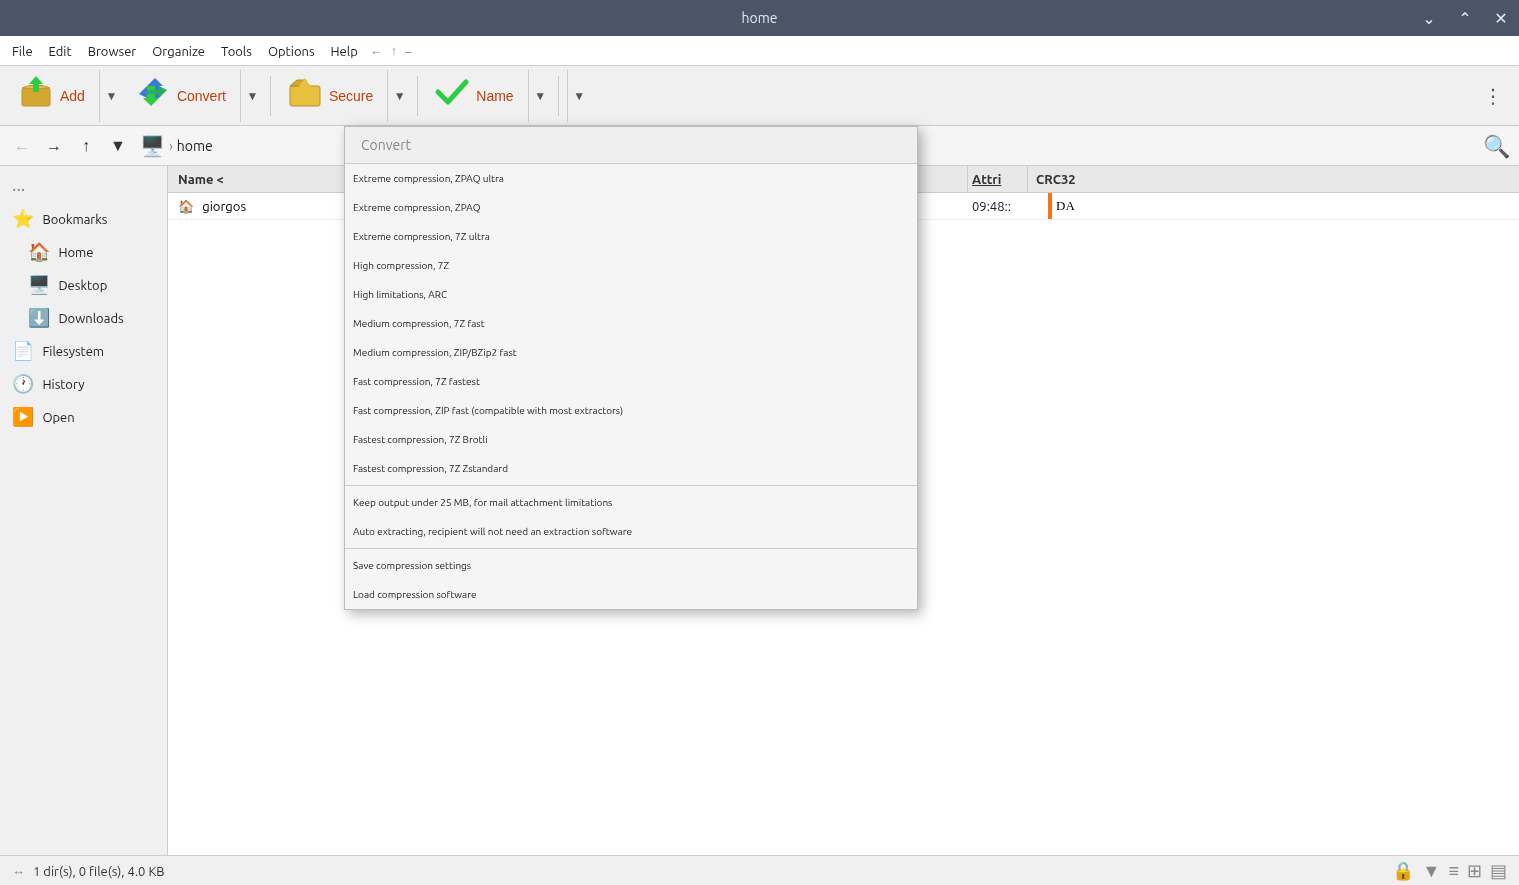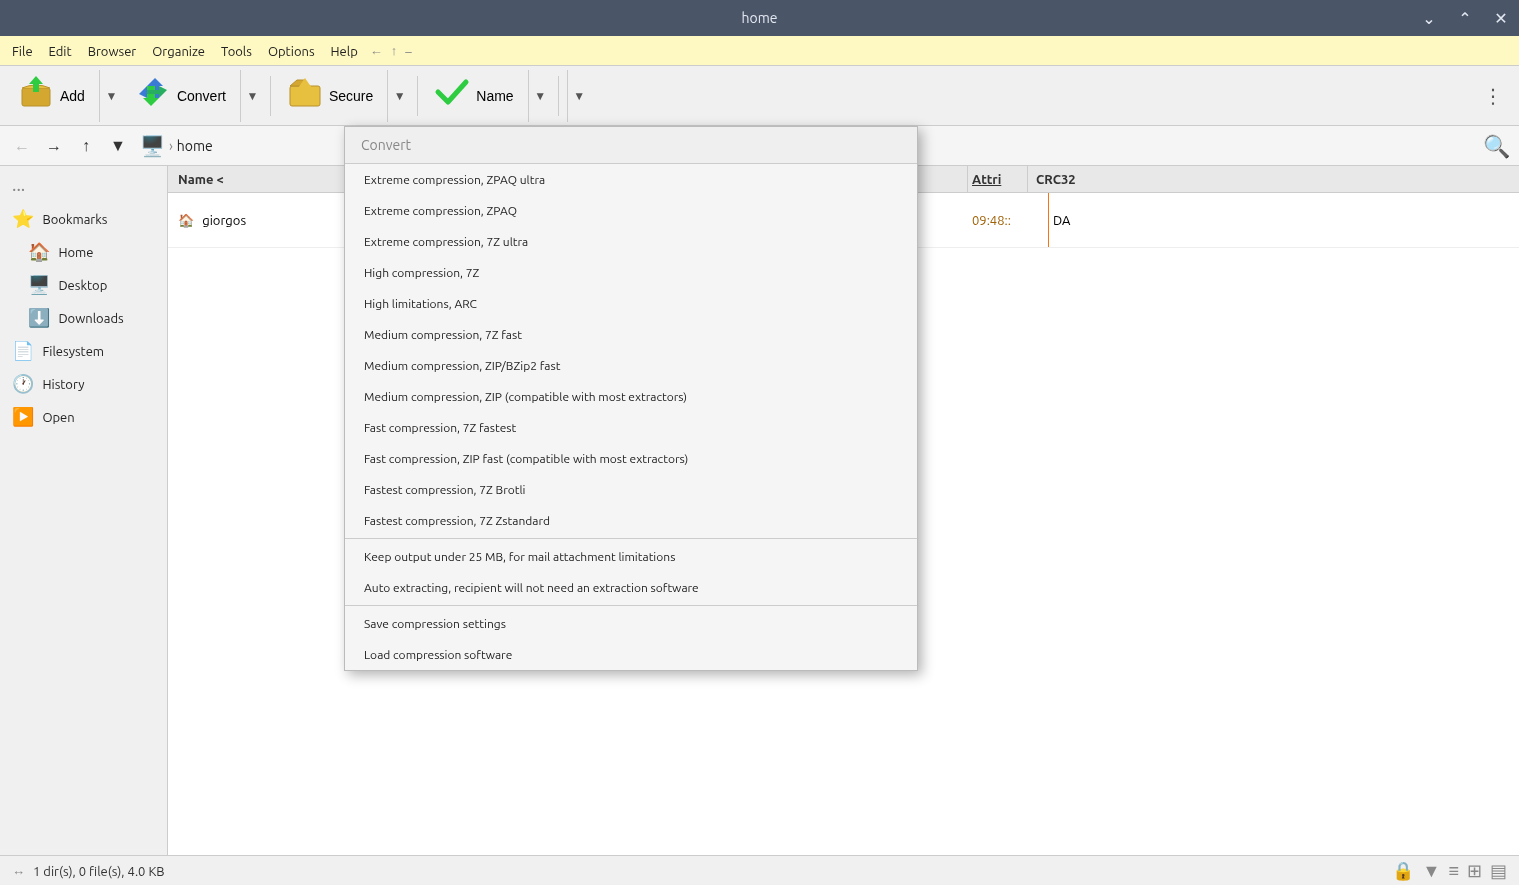--- a/index.html
+++ b/index.html
@@ -41,21 +41,21 @@
       display: flex;
       align-items: center;
       justify-content: center;
       color: #e2e8f0;
       font-size: 16px;
       cursor: pointer;
     }
 
     
     .menu-bar {
-      background: #fef9c3;
+      background: #ffffff;
       height: 30px;
       display: flex;
       align-items: center;
       padding: 0 4px;
       border-bottom: 1px solid #ccc;
     }
     .menu-item {
       padding: 4px 8px;
       cursor: pointer;
       color: #222;
@@ -78,21 +78,21 @@
       gap: 2px;
     }
     .toolbar-btn {
       display: flex;
       align-items: center;
       gap: 6px;
       padding: 6px 10px;
       cursor: pointer;
       border-radius: 4px;
       font-size: 14px;
-      color: #000000;
+      color: #c2410c;
       background: transparent;
       border: none;
       height: 52px;
     }
     .toolbar-btn .btn-icon {
       font-size: 28px;
     }
     .toolbar-btn .btn-label {
       font-size: 14px;
       font-weight: 500;
@@ -240,26 +240,27 @@
     .td-name {
       width: 800px;
       padding: 5px 10px;
       display: flex;
       align-items: center;
       gap: 8px;
     }
     .td-time {
       width: 80px;
       padding: 5px 4px;
-      color: #a16207;
+      color: #0f172a;
     }
     .td-attr {
       width: 60px;
-      padding: 20px 4px;
-      border-left: 1px solid #f97316;
+      padding: 5px 4px;
+      border-left: 4px solid #f97316;
+      font-family: Liberation Serif, serif;
     }
     .td-crc {
       flex: 1;
       padding: 5px 8px;
     }
 
     
     .status-bar {
       height: 30px;
       background: #f0f0f0;
@@ -298,22 +299,22 @@
       z-index: 100;
     }
     .dropdown-header {
       padding: 10px 16px;
       color: #888;
       font-size: 14px;
       border-bottom: 1px solid #ccc;
       background: #efefef;
     }
     .dropdown-item {
-      padding: 9px 19px;
-      font-size: 12px;
+      padding: 9px 8px;
+      font-size: 10px;
       color: #222;
       cursor: pointer;
     }
     .dropdown-sep {
       height: 1px;
       background: #ccc;
       margin: 2px 0;
     }
 
   </style>
@@ -491,21 +492,20 @@
 <div class="dropdown-overlay">
   <div class="dropdown-header">Convert</div>
 
   <div class="dropdown-item">Extreme compression, ZPAQ ultra</div>
   <div class="dropdown-item">Extreme compression, ZPAQ</div>
   <div class="dropdown-item">Extreme compression, 7Z ultra</div>
   <div class="dropdown-item">High compression, 7Z</div>
   <div class="dropdown-item">High limitations, ARC</div>
   <div class="dropdown-item">Medium compression, 7Z fast</div>
   <div class="dropdown-item">Medium compression, ZIP/BZip2 fast</div>
-  <div class="dropdown-item">Medium compression, ZIP (compatible with most extractors)</div>
   <div class="dropdown-item">Fast compression, 7Z fastest</div>
   <div class="dropdown-item">Fast compression, ZIP fast (compatible with most extractors)</div>
   <div class="dropdown-item">Fastest compression, 7Z Brotli</div>
   <div class="dropdown-item">Fastest compression, 7Z Zstandard</div>
 
   <div class="dropdown-sep"></div>
 
   <div class="dropdown-item">Keep output under 25 MB, for mail attachment limitations</div>
   <div class="dropdown-item">Auto extracting, recipient will not need an extraction software</div>
 

